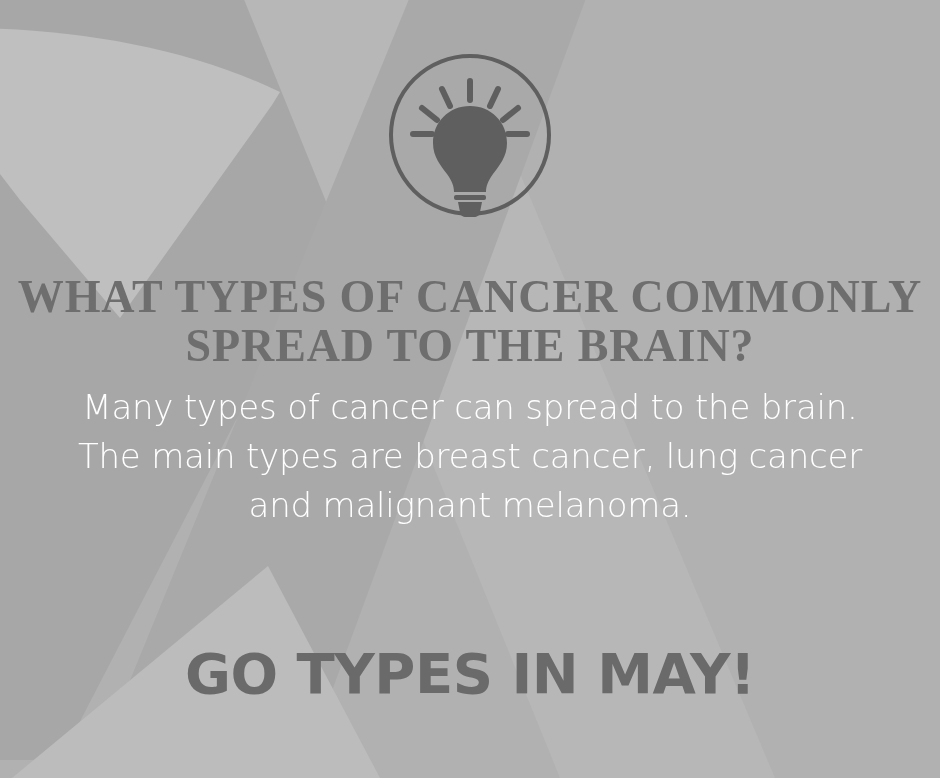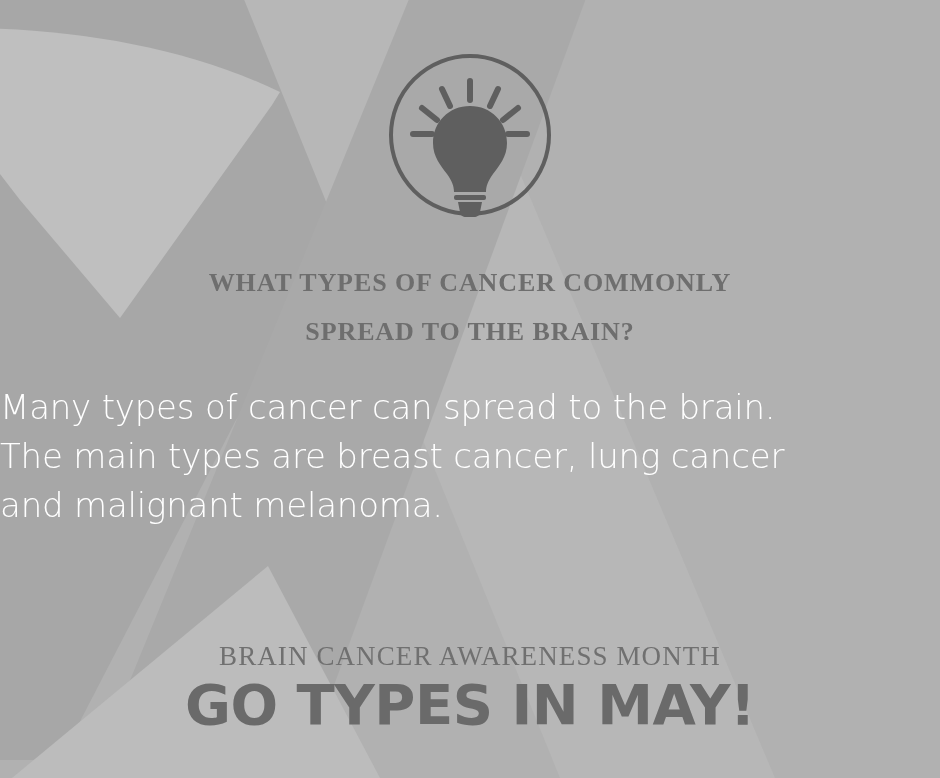--- a/index.html
+++ b/index.html
@@ -54,33 +54,34 @@
   }
 
   
   #headline {
     position: absolute;
     left: 0;
     top: 241px;
     width: 940px;
     text-align: center;
     font-family: "Liberation Serif", "DejaVu Serif", serif;
-    font-size: 26px;
+    font-size: 46px;
     line-height: 49px;
     letter-spacing: 0.9px;
     color: #6e6e6e;
     white-space: pre-line;
   }
 
   
   #body-copy {
     position: absolute;
     left: 0;
     top: 349px;
     width: 940px;
+    text-align: center;
     font-family: "DejaVu Sans", "Liberation Sans", sans-serif;
     font-weight: 300;
     font-size: 34px;
     line-height: 49px;
     letter-spacing: -0.2px;
     color: #ffffff;
     white-space: pre-line;
   }
 
   
@@ -171,18 +172,17 @@
     </div>
 
     <h1 id="headline">WHAT TYPES OF CANCER COMMONLY
 SPREAD TO THE BRAIN?</h1>
 
     <p id="body-copy">Many types of cancer can spread to the brain.
 The main types are breast cancer, lung cancer
 and malignant melanoma.</p>
 
     <div id="footer-lockup">
-      <span id="footer-eyebrow">BRAIN CANCER AWARENESS MONTH</span>
       <span id="footer-headline">GO TYPES IN MAY!</span>
     </div>
 
   </div>
 </div>
 
 </body></html>

